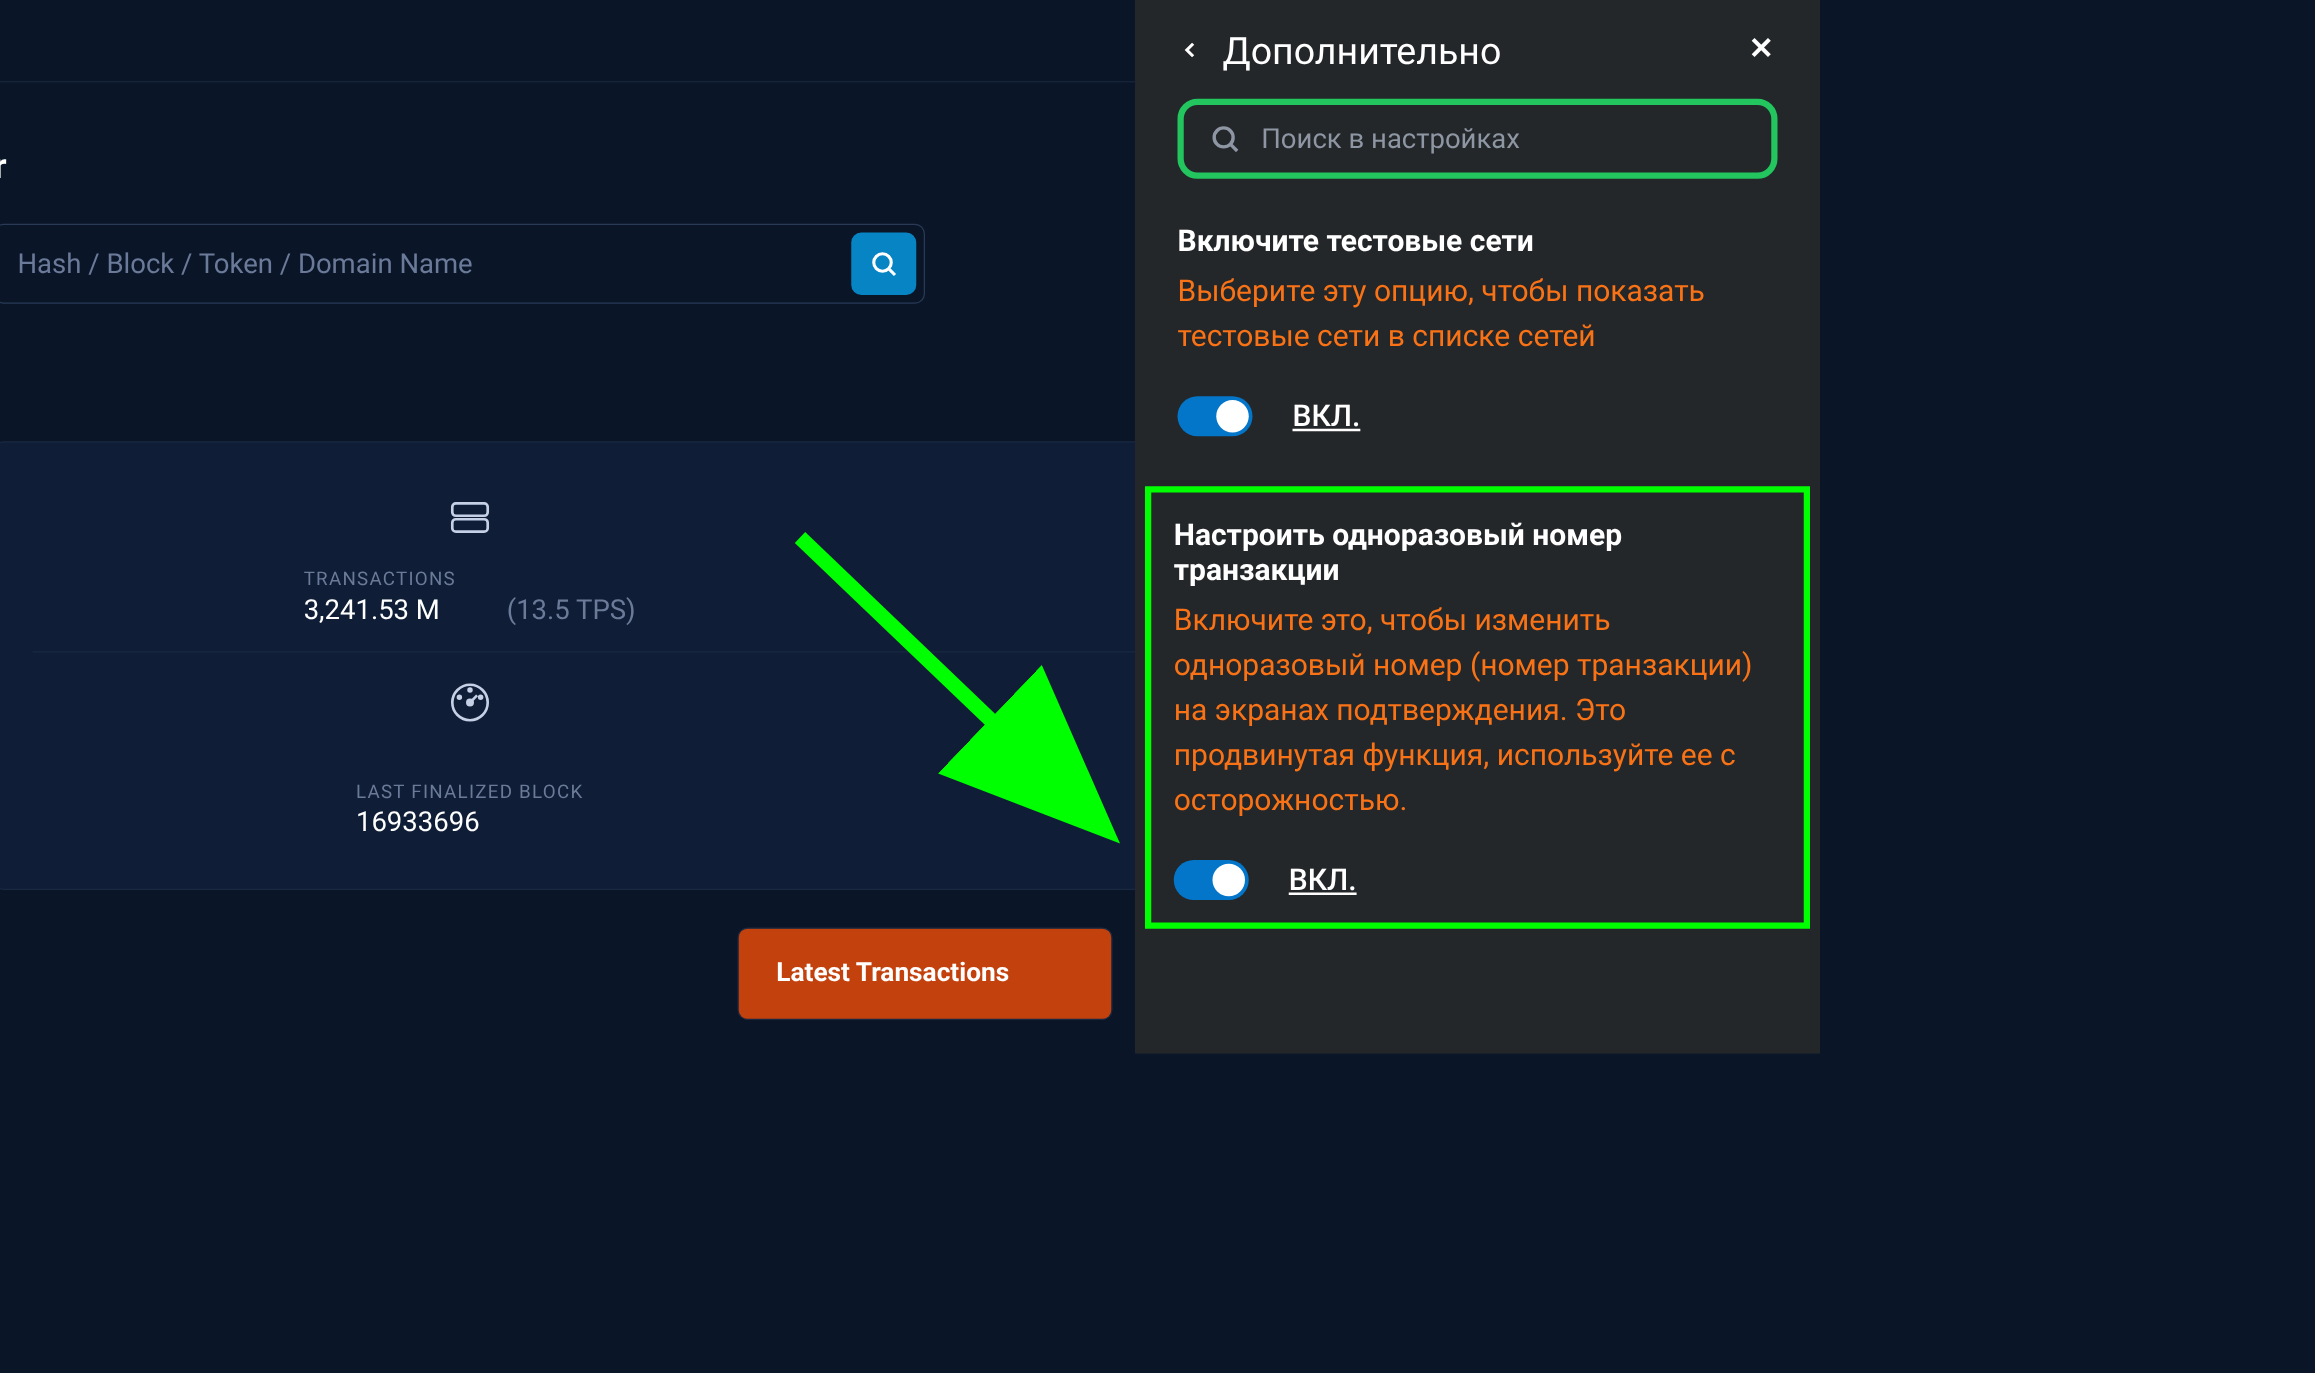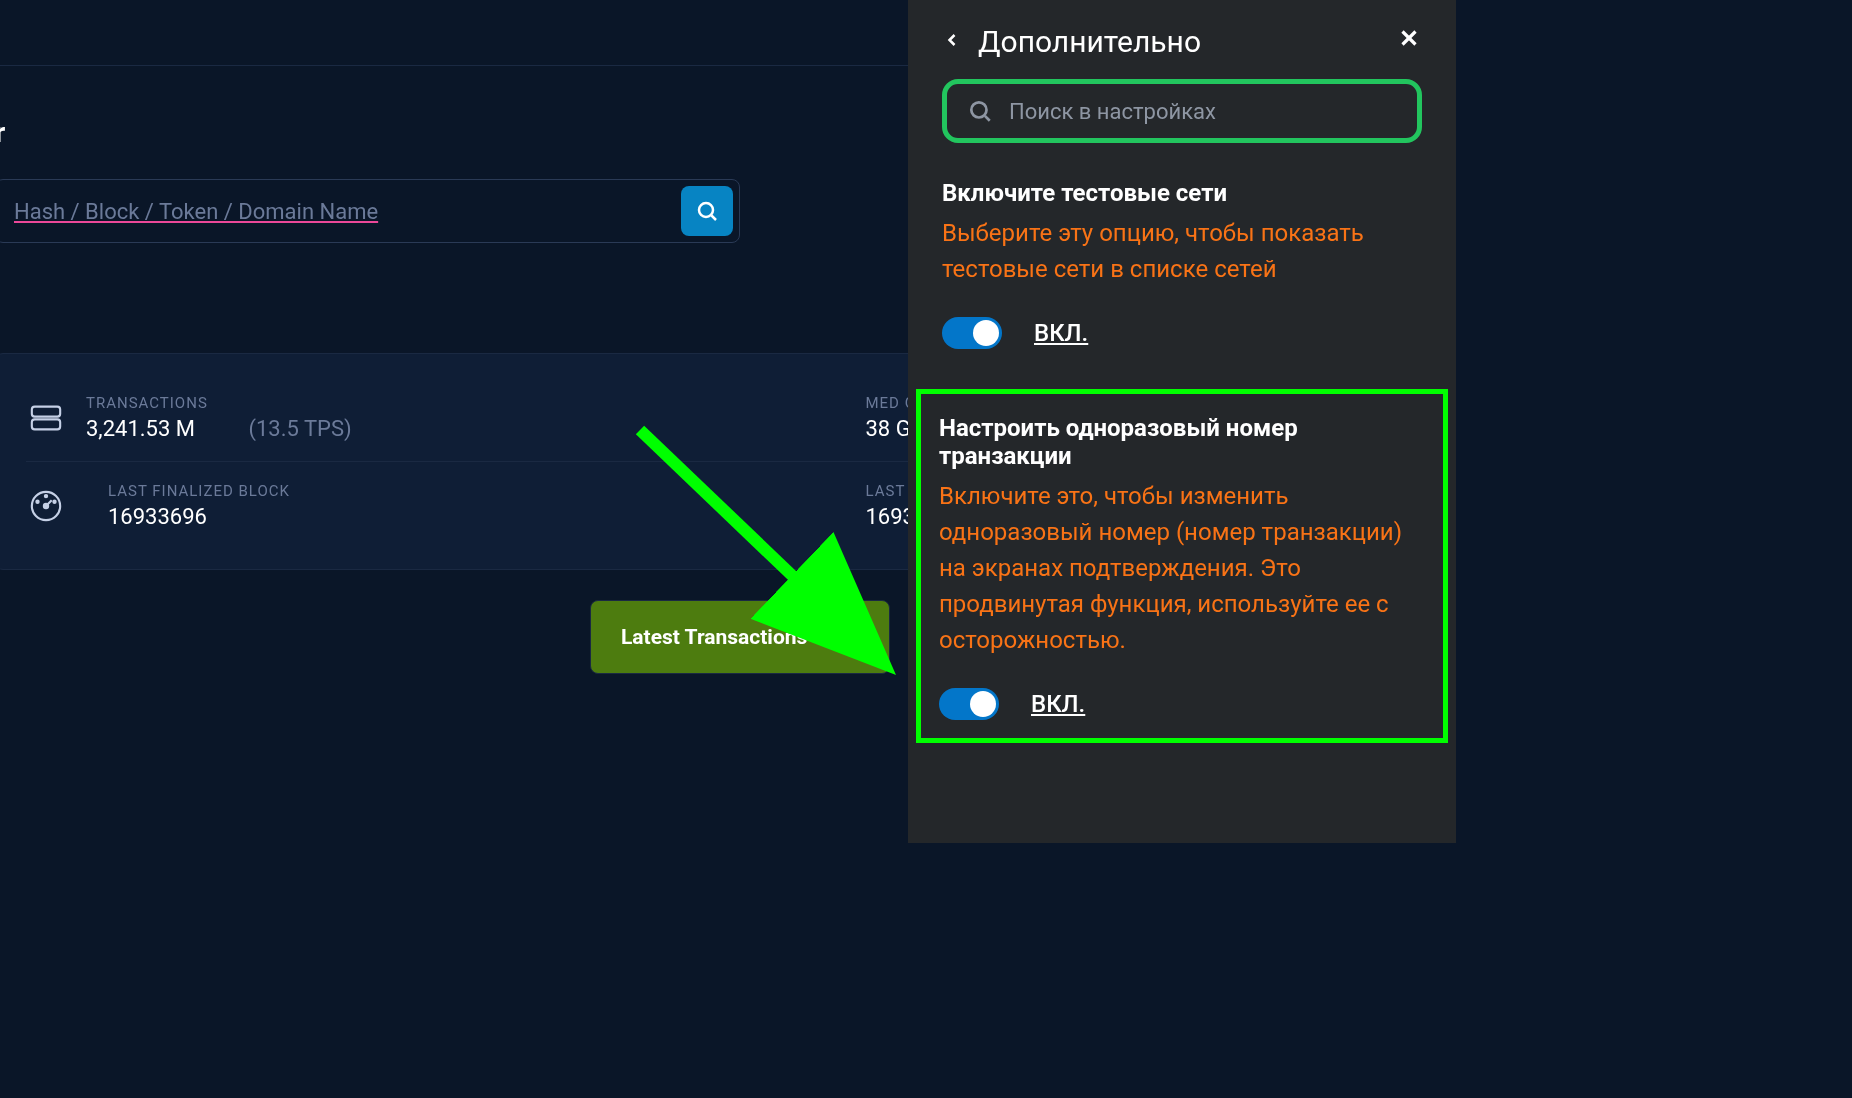--- a/index.html
+++ b/index.html
@@ -60,21 +60,20 @@
       margin-left: -5px;
     }
     .search-input {
       flex: 1;
       background: transparent;
       border: none;
       color: #ec4899;
       font-size: 22px;
       padding: 12px 12px;
       outline: none;
-      text-decoration: underline;
     }
     .search-input::placeholder {
       color: #6b7a99;
     }
     .search-button {
       background: #0784c3;
       border: none;
       border-radius: 8px;
       width: 52px;
       height: 50px;
@@ -91,20 +90,21 @@
       padding: 20px 30px;
       margin-left: -5px;
       display: grid;
       grid-template-columns: 1fr 1fr;
     }
     .stat-item {
       display: flex;
       align-items: center;
       gap: 20px;
       padding: 20px 0;
+      flex-direction: column;
     }
     .stat-item.bottom {
       border-top: 1px solid #1a2942;
       gap: 42px;
     }
     .stat-icon {
       width: 40px;
       height: 40px;
       display: flex;
       align-items: center;
@@ -118,21 +118,21 @@
     }
     .stat-content .stat-value {
       font-size: 22px;
       color: #fff;
     }
     .stat-value .secondary {
       color: #6b7a99;
       margin-left: 48px;
     }
     .latest-transactions {
-      background: #4d7c0f;
+      background: #c2410c;
       border: 1px solid #1a2942;
       border-radius: 8px;
       margin-left: 590px;
       margin-top: 30px;
       padding: 24px 30px;
       width: 300px;
     }
     .latest-title {
       font-size: 21px;
       font-weight: 700;

